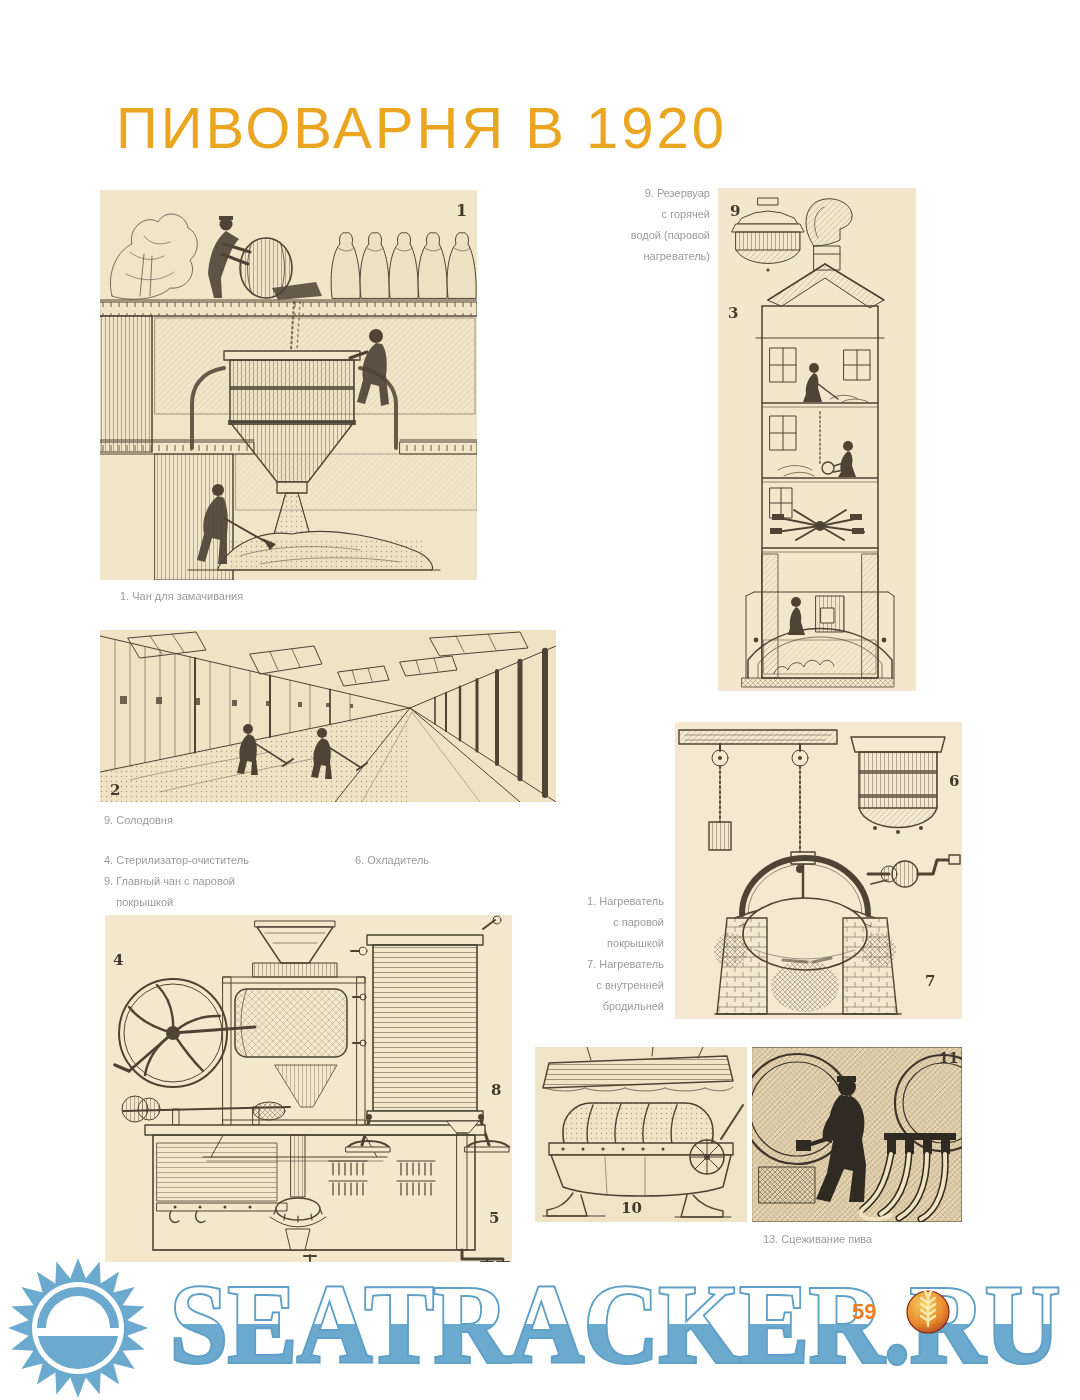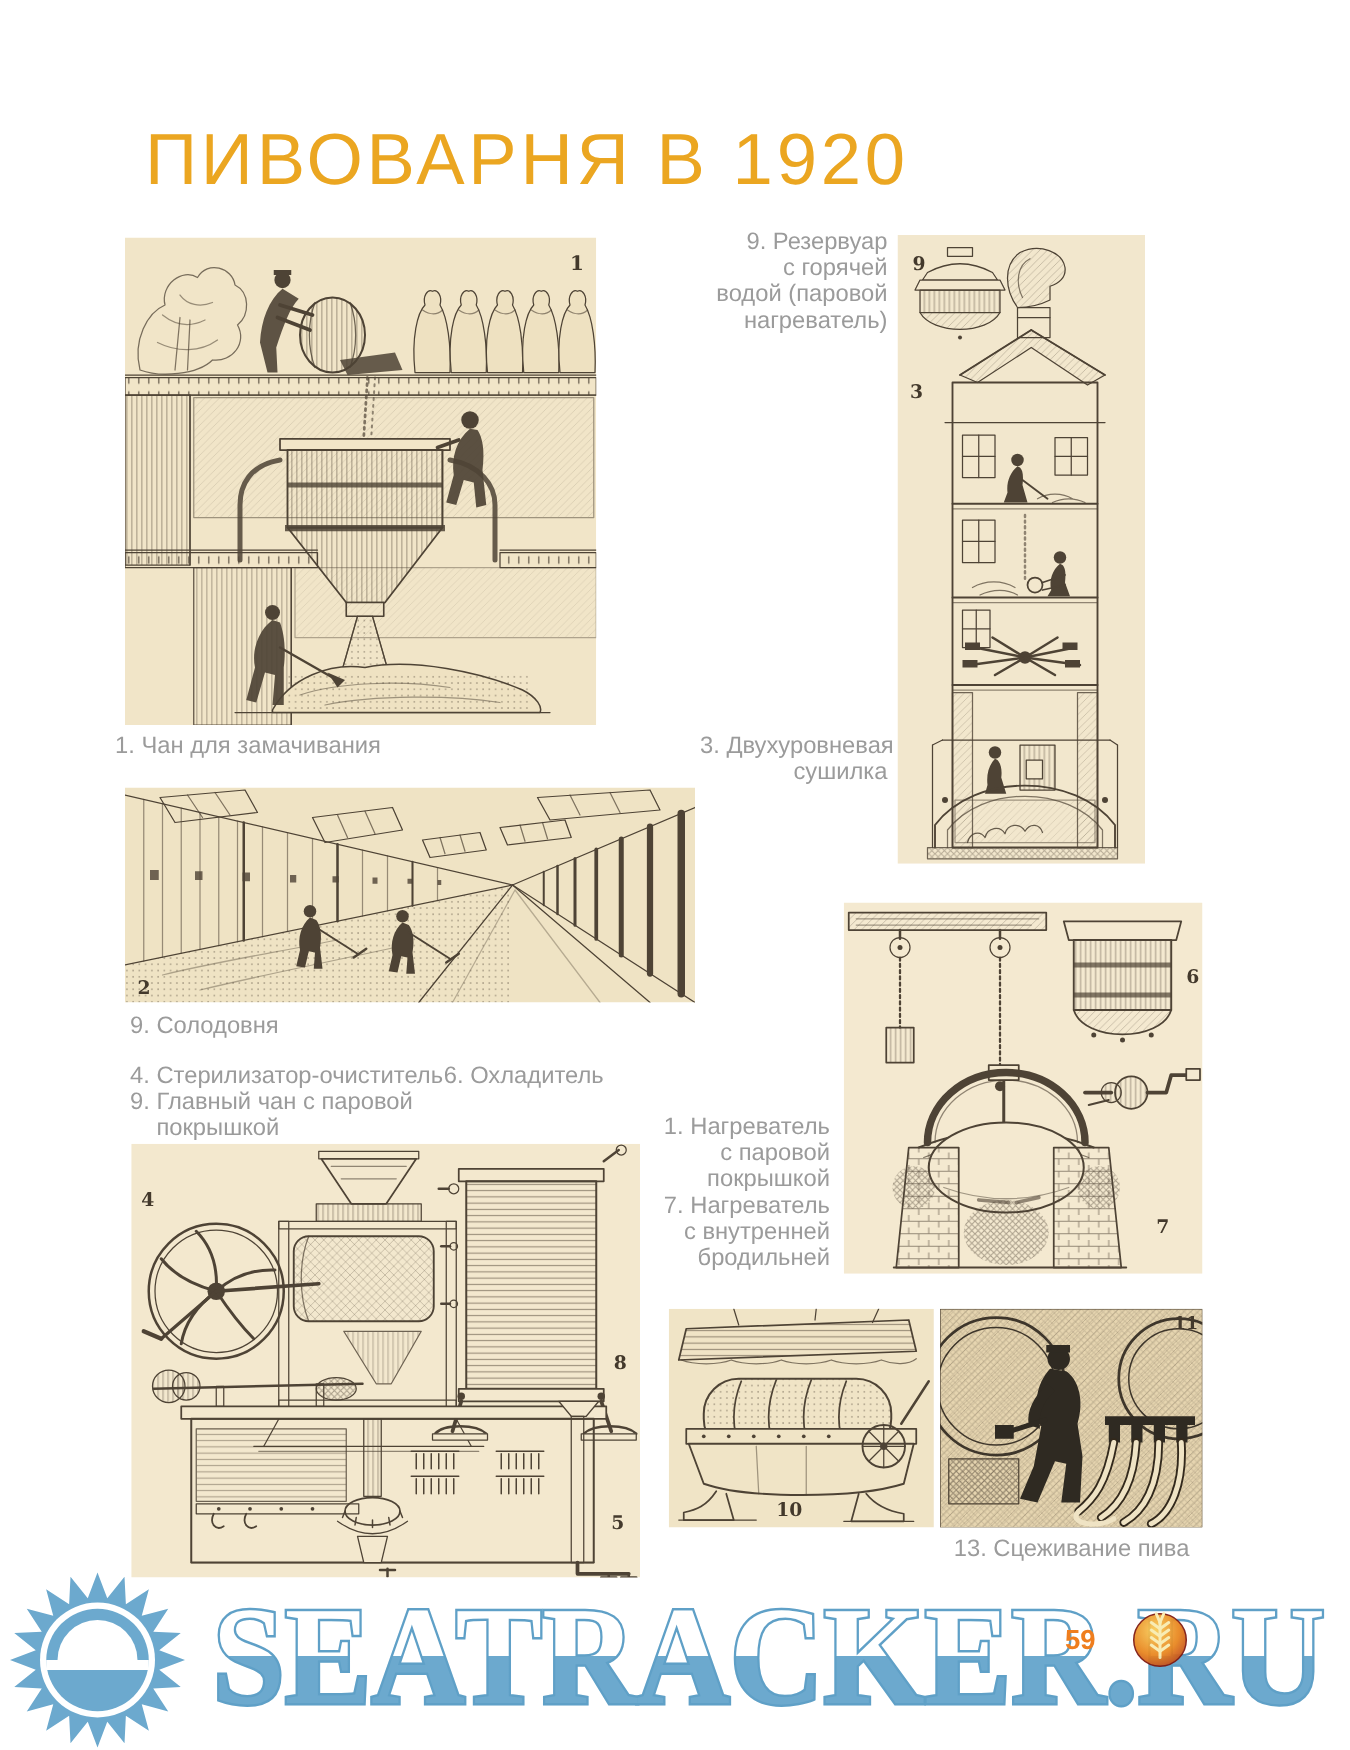--- a/index.html
+++ b/index.html
@@ -2,21 +2,21 @@
 <html><head>
 <meta charset="utf-8">
 <style>
   html,body{margin:0;padding:0;background:#ffffff;}
   .page{position:relative;width:1080px;height:1400px;background:#ffffff;overflow:hidden;
         font-family:"Liberation Sans",sans-serif;padding-left:22px;}
   .title{position:absolute;left:116px;top:94px;font-size:58px;font-weight:400;
          letter-spacing:3px;color:#EBA621;white-space:nowrap;}
   .fig{position:absolute;}
   .fig svg{display:block;}
-  .cap{position:absolute;font-size:19px;line-height:21px;color:#9B9B9B;white-space:pre;}
+  .cap{position:absolute;font-size:11px;line-height:21px;color:#9B9B9B;white-space:pre;}
   .cap.r{text-align:right;}
   .wm{position:absolute;left:0;top:1245px;}
 </style>
 </head>
 <body>
 
 <svg width="0" height="0" style="position:absolute" aria-hidden="true">
   <defs>
     <pattern id="pv" width="4" height="4" patternUnits="userSpaceOnUse">
       <line x1="1.5" y1="0" x2="1.5" y2="4" stroke="#4E4335" stroke-width="0.8" opacity="0.5"></line>
@@ -556,32 +556,30 @@
             <path d="M410,107 C412,140 402,164 386,172"></path>
             <path d="M328,162 C318,172 344,176 356,168"></path>
           </g>
         </g>
       </g>
       <text x="86" y="166" font-family="DejaVu Serif, serif" font-weight="bold" font-size="15" fill="#43392C">10</text>
       <text x="404" y="16" font-family="DejaVu Serif, serif" font-weight="bold" font-size="14" fill="#43392C">11</text>
     </svg>
   </div>
 
-  <div class="cap" style="left:92px;top:586px">1. Чан для замачивания</div>
+  <div class="cap" style="left:120px;top:586px">1. Чан для замачивания</div>
   <div class="cap" style="left:104px;top:810px">9. Солодовня</div>
   <div class="cap" style="left:104px;top:850px">4. Стерилизатор-очиститель
 9. Главный чан с паровой
     покрышкой</div>
   <div class="cap" style="left:355px;top:850px">6. Охладитель</div>
   <div class="cap r" style="left:560px;top:183px;width:150px">9. Резервуар
 с горячей
 водой (паровой
 нагреватель)</div>
-  <div class="cap r" style="left:560px;top:586px;width:150px">3. Двухуровневая
-сушилка</div>
   <div class="cap r" style="left:514px;top:891px;width:150px">1. Нагреватель
 с паровой
 покрышкой
 7. Нагреватель
 с внутренней
 бродильней</div>
   <div class="cap" style="left:763px;top:1229px">13. Сцеживание пива</div>
 
   <svg class="wm" width="1080" height="155" viewBox="0 0 1080 155">
     <g>

